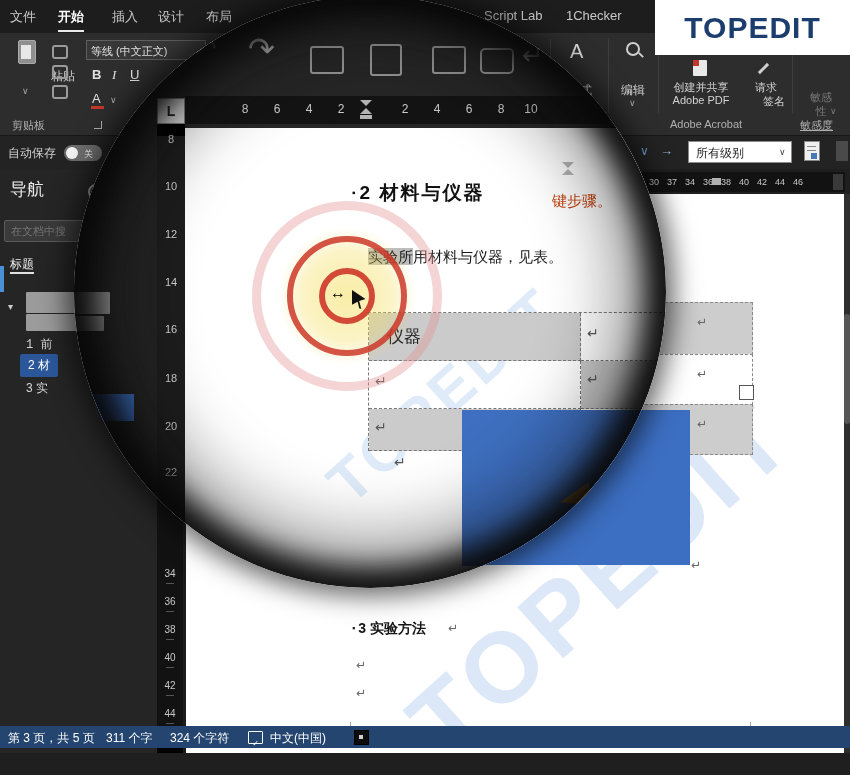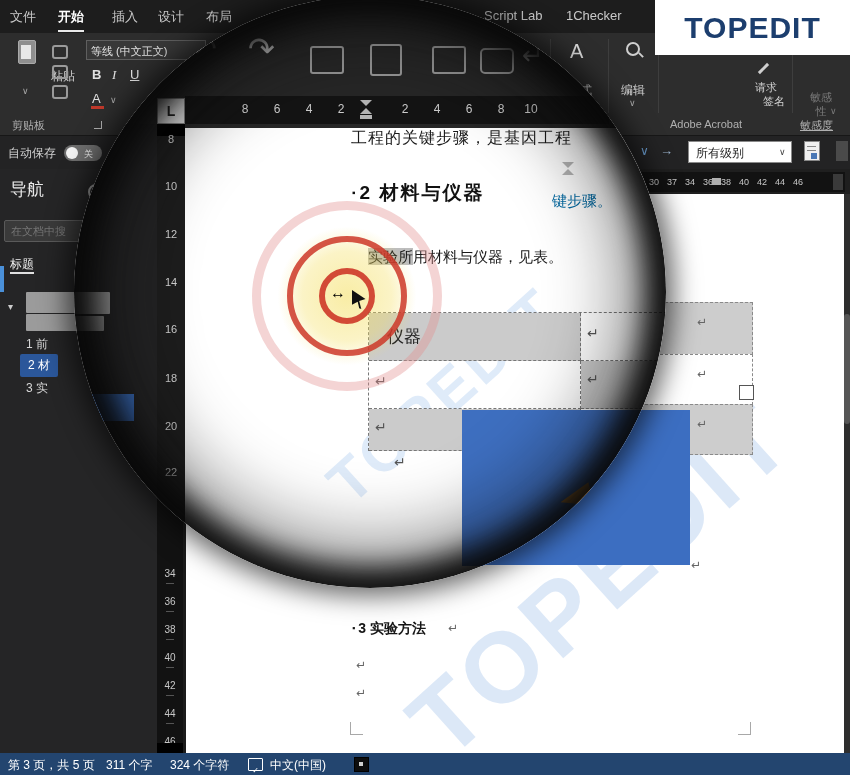--- a/index.html
+++ b/index.html
@@ -45,21 +45,21 @@
 
   
   #docarea{position:absolute;left:183px;top:194px;width:667px;height:559px;background:#1b1b1b;z-index:2;}
   #page{position:absolute;left:3px;top:0;width:658px;height:559px;background:#ffffff;overflow:hidden;}
   .btrow{position:absolute;left:414px;width:153px;border:1px dashed #8a8a8a;box-sizing:border-box;}
   .pil{position:absolute;color:#666;font-size:12px;}
   .cropL{position:absolute;width:12px;height:12px;border-left:1px solid #a8a8a8;border-bottom:1px solid #a8a8a8;}
   .cropR{position:absolute;width:12px;height:12px;border-right:1px solid #a8a8a8;border-bottom:1px solid #a8a8a8;}
 
   
-  #statusbar{position:absolute;left:0;top:753px;width:850px;height:22px;background:#23456f;z-index:50;}
+  #statusbar{position:absolute;left:0;top:726px;width:850px;height:22px;background:#23456f;z-index:50;}
   .st{position:absolute;top:4px;font-size:12px;color:#ffffff;white-space:nowrap;}
 
   
   #lens{position:absolute;left:74px;top:-4px;width:592px;height:592px;border-radius:50%;
         overflow:hidden;background:#ffffff;z-index:40;box-shadow:0 0 26px 8px rgba(0,0,0,0.6);}
   #lens .vignette{position:absolute;left:0;top:0;right:0;bottom:0;border-radius:50%;z-index:30;pointer-events:none;
         box-shadow:inset 0 0 26px 20px rgba(8,8,8,0.95), inset 0 0 70px 45px rgba(8,8,8,0.45);}
   .lh{position:absolute;top:106px;width:18px;text-align:center;font-size:12px;color:#cfcfcf;z-index:6;}
   .lv{position:absolute;left:83px;width:28px;text-align:center;font-size:11px;color:#cfcfcf;z-index:6;}
   .lcell{border-right:1px dashed #777;border-bottom:1px dashed #777;position:relative;}
@@ -119,20 +119,27 @@
       <div class="crt abs" style="left:20px;top:60px;">∨</div>
     </div>
     <div class="vsep" style="left:608px;"></div>
     <div class="abs" style="left:610px;top:5px;width:46px;height:76px;text-align:center;">
       <div class="abs" style="left:16px;top:4px;width:10px;height:10px;border:2px solid #cfcfcf;border-radius:50%;"></div>
       <div class="abs" style="left:28px;top:16px;width:6px;height:2px;background:#cfcfcf;transform:rotate(45deg);"></div>
       <div class="rlabel abs" style="left:0;top:44px;width:46px;">编辑</div>
       <div class="crt abs" style="left:19px;top:60px;">∨</div>
     </div>
     <div class="vsep" style="left:658px;"></div>
+    <div class="abs" style="left:662px;top:5px;width:78px;height:80px;text-align:center;">
+      <div class="abs" style="left:31px;top:22px;width:14px;height:16px;background:#e9e9e9;border-radius:1px;">
+        <div class="abs" style="left:0;top:0;width:6px;height:6px;background:#c0392b;"></div>
+      </div>
+      <div class="rlabel abs" style="left:0;top:42px;width:78px;font-size:11px;">创建并共享</div>
+      <div class="rlabel abs" style="left:0;top:56px;width:78px;font-size:11px;">Adobe PDF</div>
+    </div>
     <div class="abs" style="left:742px;top:5px;width:48px;height:80px;text-align:center;">
       <div class="abs" style="left:20px;top:24px;width:3px;height:13px;background:#cfcfcf;transform:rotate(45deg);"></div>
       <div class="rlabel abs" style="left:0;top:42px;width:48px;font-size:11px;">请求</div>
       <div class="rlabel abs" style="left:8px;top:56px;width:48px;font-size:11px;">签名</div>
     </div>
     <div class="vsep" style="left:792px;"></div>
     <div class="abs" style="left:796px;top:19px;width:50px;height:80px;text-align:center;">
       <div class="abs" style="left:0;top:38px;width:50px;font-size:11px;color:#7a7a7a;">敏感</div>
       <div class="abs" style="left:0;top:52px;width:50px;font-size:11px;color:#7a7a7a;">性</div>
       <div class="crt abs" style="left:34px;top:54px;color:#7a7a7a;">∨</div>
@@ -170,21 +177,21 @@
     <div class="abs" style="left:88px;top:16px;width:12px;height:12px;border:2px solid #9a9a9a;border-radius:50%;"></div>
     <span class="abs" style="left:110px;top:15px;font-size:10px;color:#9a9a9a;">∨</span>
     <input id="navsearch" placeholder="在文档中搜" style="">
     <span class="abs" style="left:10px;top:88px;font-size:12px;color:#f0f0f0;">标题</span>
     <div class="abs" style="left:10px;top:104px;width:24px;height:2px;background:#e0e0e0;"></div>
     <div class="abs" style="left:0;top:98px;width:4px;height:26px;background:#4a90d9;"></div>
 
     <span class="abs" style="left:8px;top:133px;font-size:10px;color:#cccccc;">▾</span>
     <div class="redact" style="left:26px;top:124px;width:80px;height:21px;"></div>
     <div class="redact" style="left:26px;top:146px;width:52px;height:17px;"></div>
-    <span class="navitem" style="left:26px;top:168px;">1 前</span>
+    <span class="navitem" style="left:26px;top:168px;font-family:Liberation Mono, monospace;">1 前</span>
     <span class="navitem" style="left:20px;top:186px;background:#2b579a;color:#fff;padding:3px 8px;border-radius:2px;">2 材</span>
     <span class="navitem" style="left:26px;top:212px;">3 实</span>
   </div>
 
   <div id="hruler">
     <span class="hrn" style="left:445px">28</span>
     <span class="hrn" style="left:463px">30</span>
     <span class="hrn" style="left:481px">37</span>
     <span class="hrn" style="left:499px">34</span>
     <span class="hrn" style="left:517px">36</span>
@@ -302,25 +309,24 @@
     <span class="lv" style="top:232px">12</span>
     <span class="lv" style="top:280px">14</span>
     <span class="lv" style="top:327px">16</span>
     <span class="lv" style="top:376px">18</span>
     <span class="lv" style="top:424px">20</span>
     <span class="lv" style="top:470px">22</span>
     <div class="redact" style="left:0;top:296px;width:36px;height:22px;z-index:6;"></div>
     <div class="redact" style="left:0;top:320px;width:30px;height:15px;z-index:6;"></div>
     <div class="abs" style="left:16px;top:398px;width:44px;height:27px;background:#3b6fc0;z-index:6;"></div>
 
-    <div class="abs nw" style="left:277px;top:132px;font-size:16px;letter-spacing:1px;color:#1a1a1a;z-index:8;">工程的关键步骤，是基因工程</div>
     <div class="abs nw" style="left:278px;top:184px;color:#111;z-index:8;">
       <span style="font-size:10px;vertical-align:3px;margin-right:4px;">▪</span><span style="font-size:19px;font-weight:bold;letter-spacing:2px;">2 材料与仪器</span>
     </div>
-    <div class="abs nw" style="left:478px;top:196px;font-size:15px;color:#0369a1;z-index:8;">键步骤。</div>
+    <div class="abs nw" style="left:478px;top:196px;font-size:15px;color:#c2410c;z-index:8;">键步骤。</div>
     <div class="abs" style="left:488px;top:166px;z-index:8;">
       <div class="tri-dn"></div>
         <div class="tri-up" style="margin-top:1px;"></div>
     </div>
     <div class="abs nw" style="left:294px;top:252px;font-size:15px;color:#1a1a1a;z-index:8;">
       <span style="background:#bdbdbd;">实验所</span><span>用材料与仪器，见表。</span>
     </div>
 
     <div class="abs" style="left:294px;top:316px;width:298px;border-left:1px dashed #777;border-top:1px dashed #777;display:grid;grid-template-columns:212px 1fr;grid-template-rows:48px 48px 42px;z-index:7;">
       <div class="lcell" style="background:#cbcbcb;">

